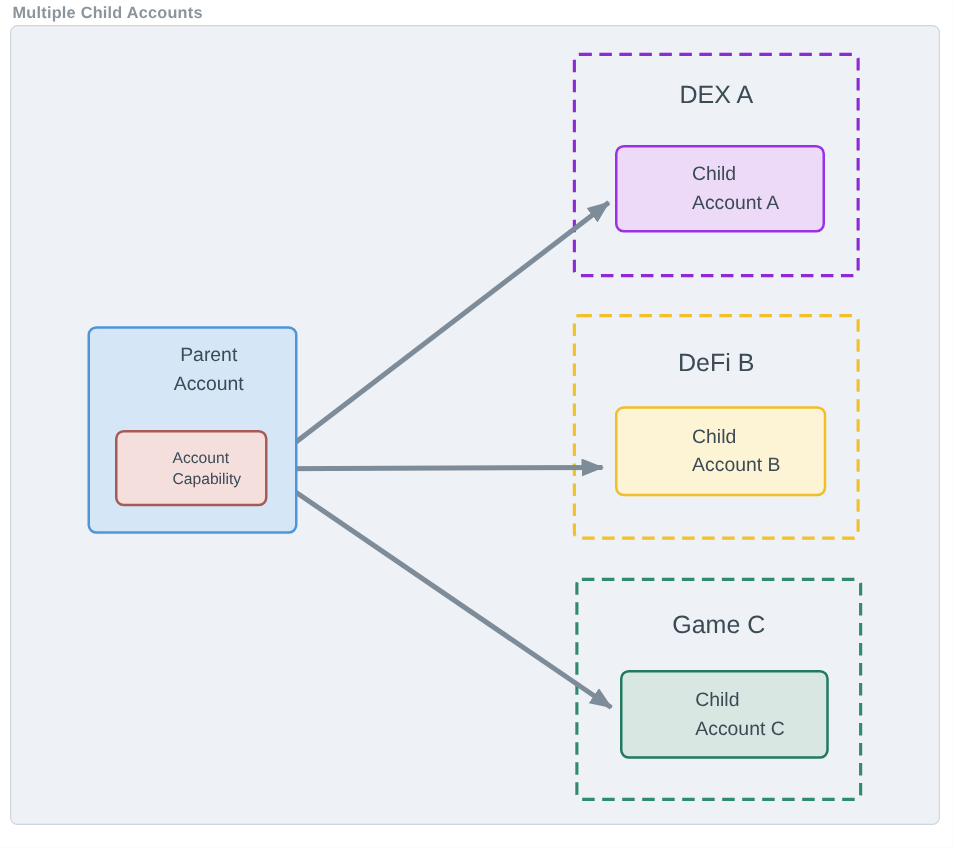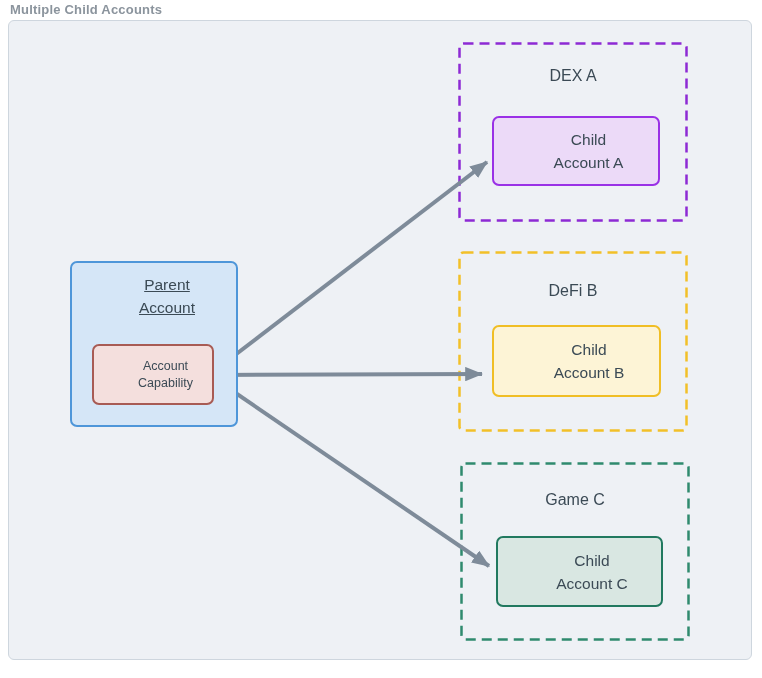--- a/index.html
+++ b/index.html
@@ -42,21 +42,20 @@
   }
   .node {
     position: absolute;
     box-sizing: border-box;
     border-radius: 7px;
     border: 2px solid transparent;
     display: flex;
     flex-direction: column;
     align-items: center;
     justify-content: center;
-    text-align: center;
     padding-left: 25px;
   }
   .node-label {
     white-space: pre-line;
     font-size: 15.5px;
     font-weight: 500;
     line-height: 23px;
   }
   .parent-box {
     position: absolute;
@@ -71,37 +70,36 @@
   .parent-label {
     position: absolute;
     left: 70px;
     top: 273px;
     width: 194px;
     text-align: center;
     white-space: pre-line;
     font-size: 15.5px;
     font-weight: 500;
     line-height: 23px;
-    text-decoration: underline;
   }
   .capability-box {
     position: absolute;
     left: 92px;
     top: 344px;
     width: 122px;
     height: 61px;
   }
   .capability-box .node-label {
     font-size: 12.5px;
     line-height: 17px;
   }
   .group-label {
     position: absolute;
     text-align: center;
-    font-size: 16px;
+    font-size: 20px;
     font-weight: 500;
     line-height: 18px;
   }
   .group-label.a { left: 459px; top: 67px;  width: 228px; }
   .group-label.b { left: 459px; top: 282px; width: 228px; }
   .group-label.c { left: 461px; top: 491px; width: 228px; }
 
   .child-a { left: 492px; top: 116px; width: 168px; height: 70px; }
   .child-b { left: 492px; top: 325px; width: 169px; height: 72px; }
   .child-c { left: 496px; top: 536px; width: 167px; height: 71px; }

